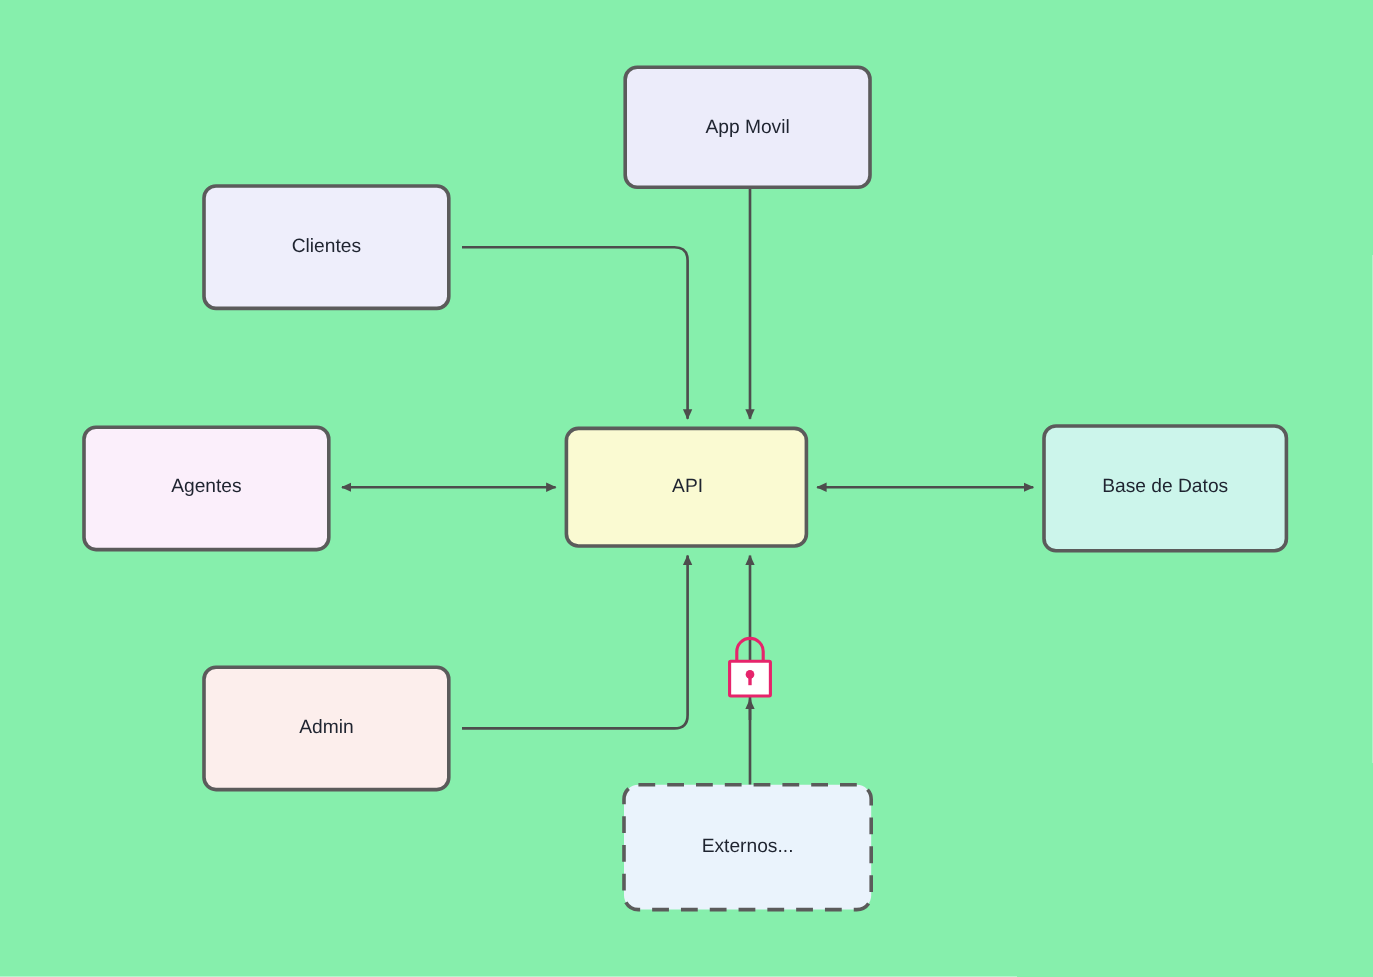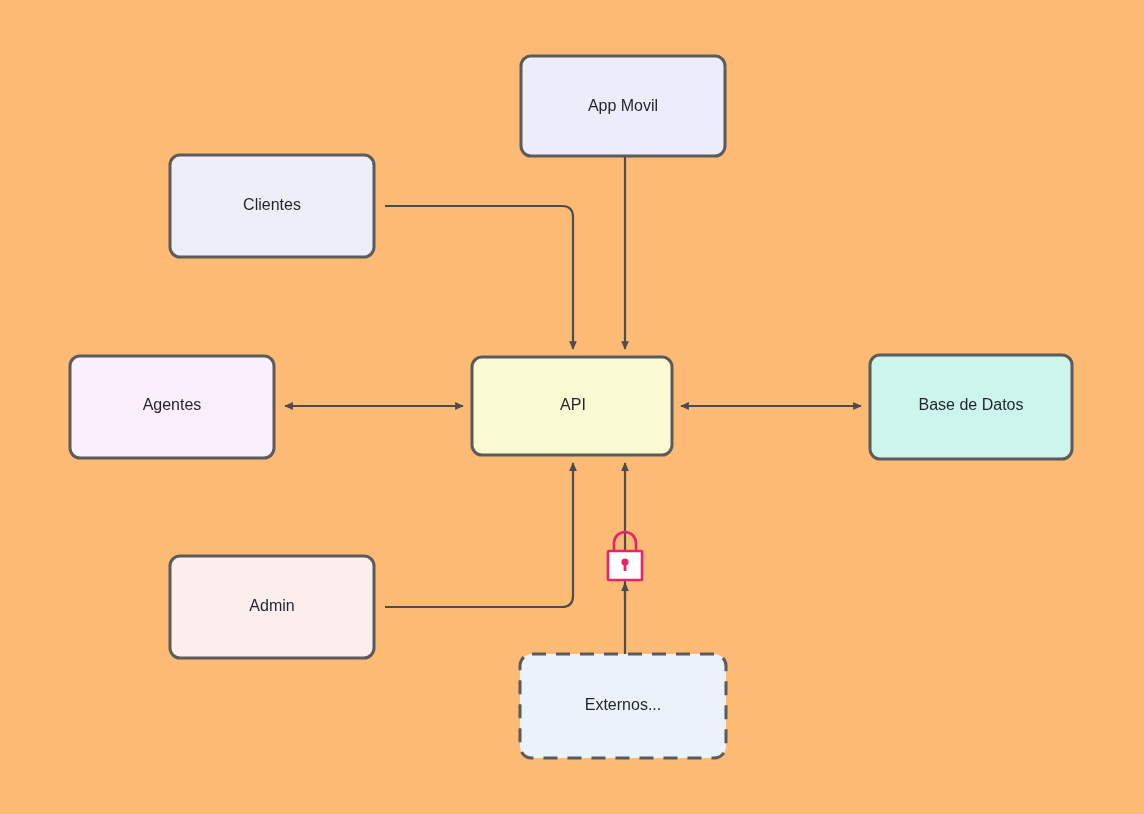--- a/index.html
+++ b/index.html
@@ -10,21 +10,21 @@
   body {
     width: 1144px;
     height: 814px;
     font-family: "Liberation Sans", sans-serif;
     overflow: hidden;
   }
   #diagram-canvas {
     position: relative;
     width: 1144px;
     height: 814px;
-    background: #fdba74;
+    background: #86efac;
   }
   svg#diagram-svg {
     position: absolute;
     top: 0;
     left: 0;
     width: 1144px;
     height: 814px;
     display: block;
   }
   .node-label {

